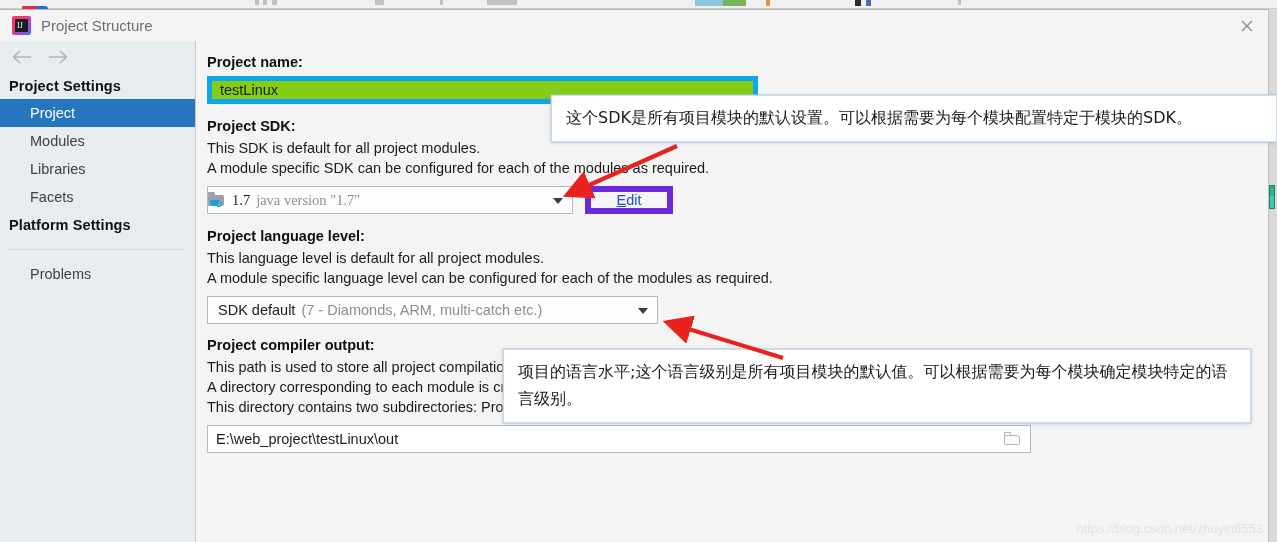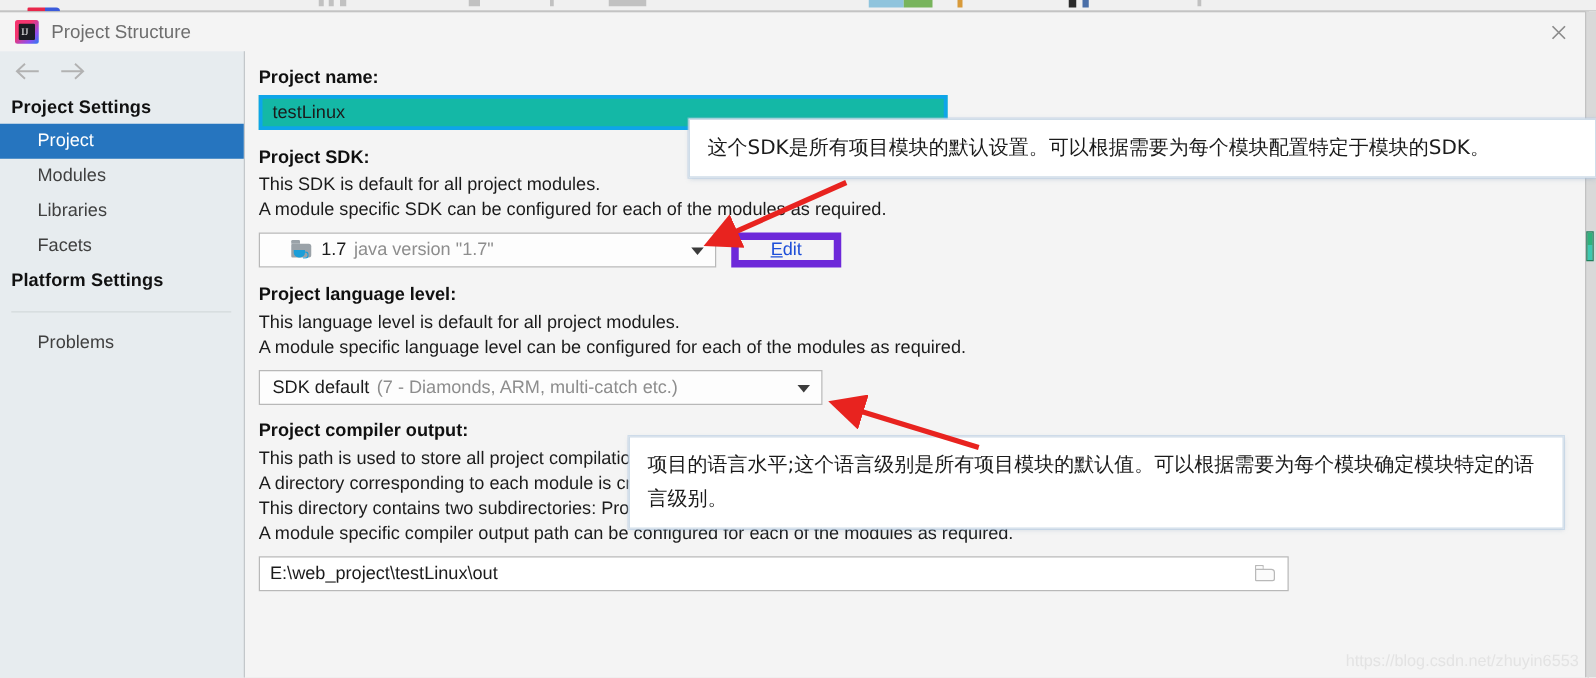--- a/index.html
+++ b/index.html
@@ -141,22 +141,22 @@
     margin-bottom: 4px;
   }
   .lbl-plain {
     font-size: 14.5px;
     color: #1b1b1b;
     line-height: 20px;
     white-space: nowrap;
   }
   .textfield {
     width: 551px; height: 28px;
-    background: #14b8a6;
-    border: 3px solid #0ea5e9;
+    background: #84cc16;
+    border: 5px solid #0ea5e9;
     display: flex; align-items: center;
     padding-left: 8px;
     font-size: 14.5px;
     color: #1b1b1b;
     margin-top: 6px;
   }
 
   .row-combo {
     display: flex; align-items: center; gap: 12px;
     margin-top: 8px;
@@ -165,21 +165,21 @@
     position: relative;
     height: 28px;
     background: #fdfdfd;
     border: 1px solid #b8b8b8;
     display: flex; align-items: center;
     padding: 0 28px 0 10px;
     font-size: 14.5px;
     color: #1b1b1b;
     cursor: default;
   }
-  .combo.sdk { width: 366px; padding-left: 25px; }
+  .combo.sdk { width: 366px; padding-left: 0; font-family: Liberation Serif, serif; }
   .combo.lang { width: 451px; }
   .combo .arrow {
     position: absolute; right: 9px; top: 50%;
     width: 0; height: 0;
     margin-top: -2px;
     border-left: 5px solid transparent;
     border-right: 5px solid transparent;
     border-top: 6px solid #3b3b3b;
   }
   .combo .gray { color: #8d8d8d; }
@@ -413,21 +413,20 @@
               <span class="arrow"></span>
             </div>
           </div>
         </div>
 
         <div class="sec tight">
           <div class="lbl-bold">Project compiler output:</div>
           <div class="lbl-plain">This path is used to store all project compilation results.</div>
           <div class="lbl-plain">A directory corresponding to each module is created under this path.</div>
           <div class="lbl-plain">This directory contains two subdirectories: Production and Test for production code and test sources, respectively.</div>
-          <div class="lbl-plain">A module specific compiler output path can be configured for each of the modules as required.</div>
           <div style="margin-top:8px;">
             <div class="pathfield" placeholder="Compiler output path">
               <span>E:\web_project\testLinux\out</span>
               <span class="browse-icon">
                 <span class="t"></span>
                   <span class="f"></span>
               </span>
             </div>
           </div>
         </div>

